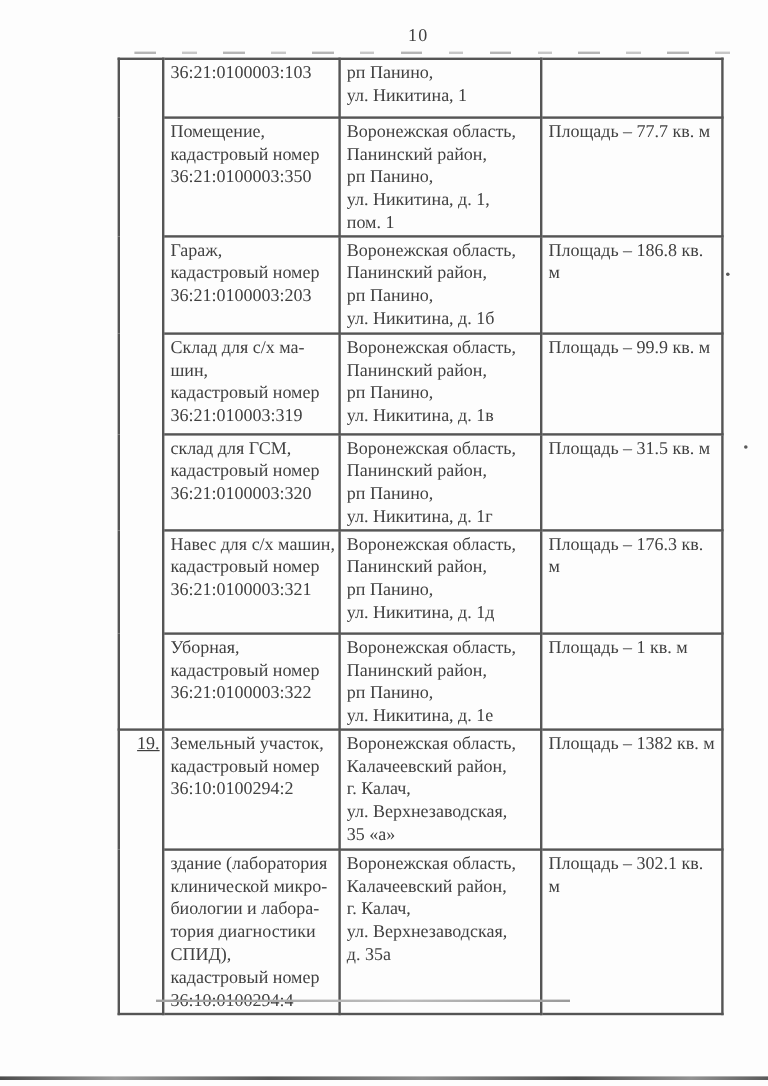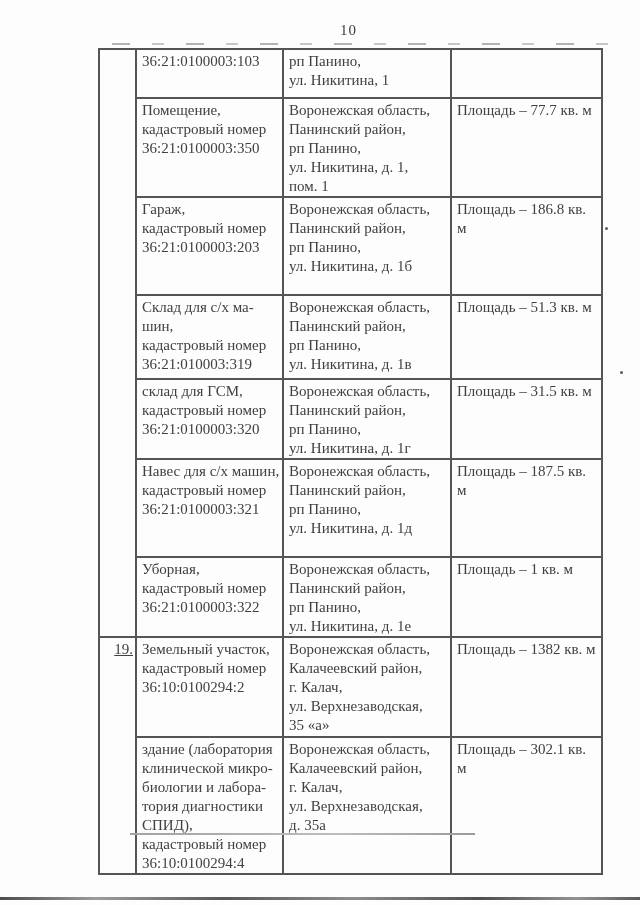--- a/index.html
+++ b/index.html
@@ -34,24 +34,24 @@
     vertical-align: top;
     padding: 2px 2px 0 5px;
     white-space: pre-line;
     overflow: hidden;
   }
   table.property-table { border: 2px solid #ef4444; }
   td.cell-num  { text-align: right; padding: 2px 4px 0 2px; text-decoration: underline; }
   td.cell-area { text-align: left; padding-left: 2px; padding-right: 2px; }
   tr.r1 { height: 49px; }
   tr.r2 { height: 76px; }
-  tr.r3 { height: 98px; }
+  tr.r3 { height: 81px; }
   tr.r4 { height: 84px; }
   tr.r5 { height: 78px; padding-left: 12px; }
-  tr.r6 { height: 98px; }
+  tr.r6 { height: 86px; }
   tr.r7 { height: 78px; margin-left: 12px; }
   tr.r8 { height: 100px; }
   tr.r9 { height: 133px; }
 
   
   .artifact-top-smudge {
     position: absolute;
     left: 112px;
     top: 43px;
     width: 508px;
@@ -134,41 +134,41 @@
       </tr>
       <tr class="r4">
         <td class="cell-obj">Склад для с/х ма-
 шин,
 кадастровый номер
 36:21:010003:319</td>
         <td class="cell-addr">Воронежская область,
 Панинский район,
 рп Панино,
 ул. Никитина, д. 1в</td>
-        <td class="cell-area">Площадь – 51.3 кв. м</td>
+        <td class="cell-area">Площадь – 99.9 кв. м</td>
       </tr>
       <tr class="r5">
         <td class="cell-obj">склад для ГСМ,
 кадастровый номер
 36:21:0100003:320</td>
         <td class="cell-addr">Воронежская область,
 Панинский район,
 рп Панино,
 ул. Никитина, д. 1г</td>
         <td class="cell-area">Площадь – 31.5 кв. м</td>
       </tr>
       <tr class="r6">
         <td class="cell-obj">Навес для с/х машин,
 кадастровый номер
 36:21:0100003:321</td>
         <td class="cell-addr">Воронежская область,
 Панинский район,
 рп Панино,
 ул. Никитина, д. 1д</td>
-        <td class="cell-area">Площадь – 187.5 кв. м</td>
+        <td class="cell-area">Площадь – 176.3 кв. м</td>
       </tr>
       <tr class="r7">
         <td class="cell-obj">Уборная,
 кадастровый номер
 36:21:0100003:322</td>
         <td class="cell-addr">Воронежская область,
 Панинский район,
 рп Панино,
 ул. Никитина, д. 1е</td>
         <td class="cell-area">Площадь – 1 кв. м</td>

